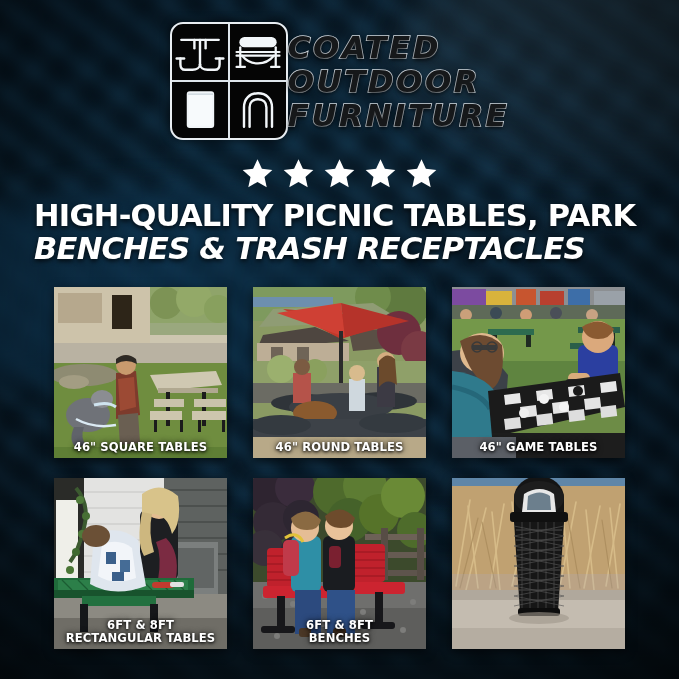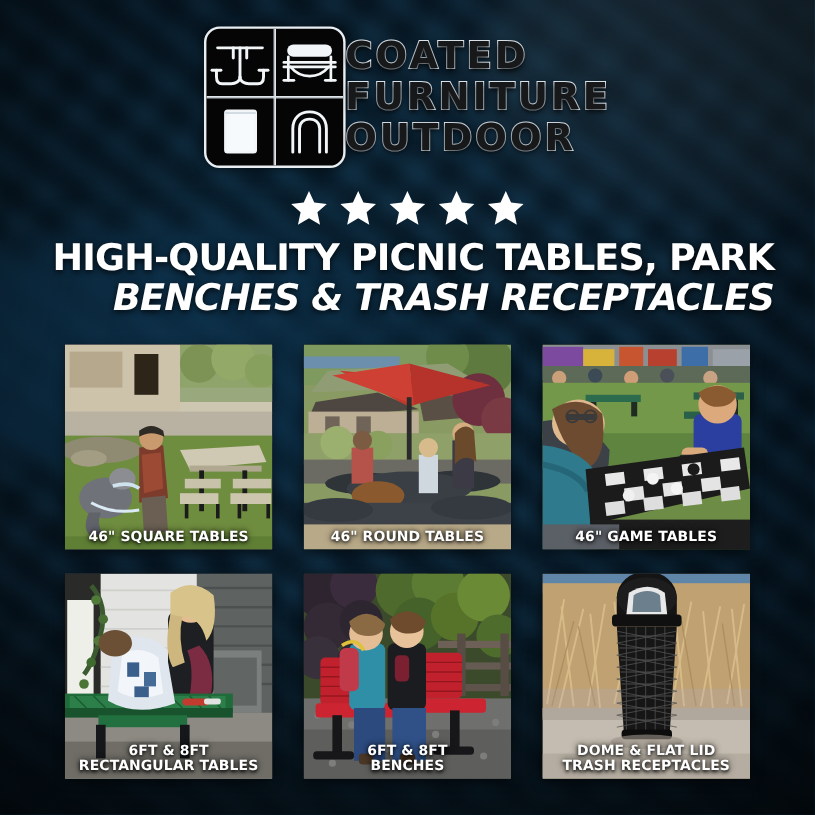--- a/index.html
+++ b/index.html
@@ -66,21 +66,21 @@
     position:absolute; inset:0;
     background:radial-gradient(ellipse at 50% 42%, rgba(0,0,0,0) 38%, rgba(0,0,0,.42) 78%, rgba(0,0,0,.68) 100%);
   }
 
   
   #page { position:relative; z-index:2; width:679px; height:679px; }
 
   
   .logo-block {
     position:absolute; left:0; right:0; top:22px;
-    display:flex; align-items:center; justify-content:center; 
+    display:flex; align-items:center; justify-content:center; font-style:italic;
   }
   .logo-grid {
     width:118px; height:118px;
     background:#050505;
     border:2.5px solid #e9eef2;
     border-radius:13px;
     display:grid; grid-template-columns:1fr 1fr; grid-template-rows:1fr 1fr;
     overflow:hidden;
     box-shadow:0 0 10px rgba(0,0,0,.55);
   }
@@ -108,21 +108,21 @@
   
   .stars {
     position:absolute; left:0; right:0; top:157px;
     display:flex; justify-content:center; gap:8px;
   }
   .star { width:33px; height:33px; display:block; }
 
   
   .headline {
     position:absolute; left:34px; right:34px; top:199px;
-    text-align:right;
+    text-align:left;
     font-family:"DejaVu Sans", sans-serif;
     font-weight:bold;
     font-size:30.5px;
     line-height:33px;
     letter-spacing:-0.7px;
     color:#ffffff;
     text-shadow:0 2px 5px rgba(0,0,0,.82);
   }
   .headline .l2 { display:block;font-style:italic; }
 
@@ -211,22 +211,22 @@
         <svg viewBox="0 0 60 60" fill="none" stroke="#f2f6f9" stroke-width="2.6" stroke-linecap="round" stroke-linejoin="round">
           <path d="M15 48 V27 C15 18 21 12 30 12 C39 12 45 18 45 27 V48"></path>
           <path d="M21 48 V27 C21 22 24.5 18.5 30 18.5 C35.5 18.5 39 22 39 27 V48"></path>
         </svg>
       </div>
 
     </div>
 
     <div class="logo-word-wrap">
       <div class="logo-word">COATED</div>
+      <div class="logo-word">OUTDOOR</div>
       <div class="logo-word">FURNITURE</div>
-      <div class="logo-word">OUTDOOR</div>
     </div>
 
   </div>
 
   <div class="stars">
     <svg class="star" viewBox="0 0 24 24">
         <polygon points="12,1.6 15.2,8.6 22.8,9.4 17.1,14.5 18.7,22 12,18.1 5.3,22 6.9,14.5 1.2,9.4 8.8,8.6" fill="#ffffff"></polygon>
       </svg>
     <svg class="star" viewBox="0 0 24 24">
         <polygon points="12,1.6 15.2,8.6 22.8,9.4 17.1,14.5 18.7,22 12,18.1 5.3,22 6.9,14.5 1.2,9.4 8.8,8.6" fill="#ffffff"></polygon>
@@ -607,18 +607,16 @@
             <path d="M112 68 L62 78"></path>
           <path d="M112 78 L62 88"></path>
             <path d="M112 88 L62 98"></path>
             <path d="M112 98 L62 108"></path>
           <path d="M112 108 L62 118"></path>
             <path d="M112 118 L62 128"></path>
         </g>
         <rect x="66" y="130" width="42" height="8" rx="3" fill="#0d0d0d"></rect>
         <ellipse cx="87" cy="140" rx="30" ry="6" fill="#9e968b" opacity=".6"></ellipse>
       </svg>
-      <div class="tile-label">DOME &amp; FLAT LID
-TRASH RECEPTACLES</div>
     </div>
 
   </div>
 </div>
 
 </body></html>

